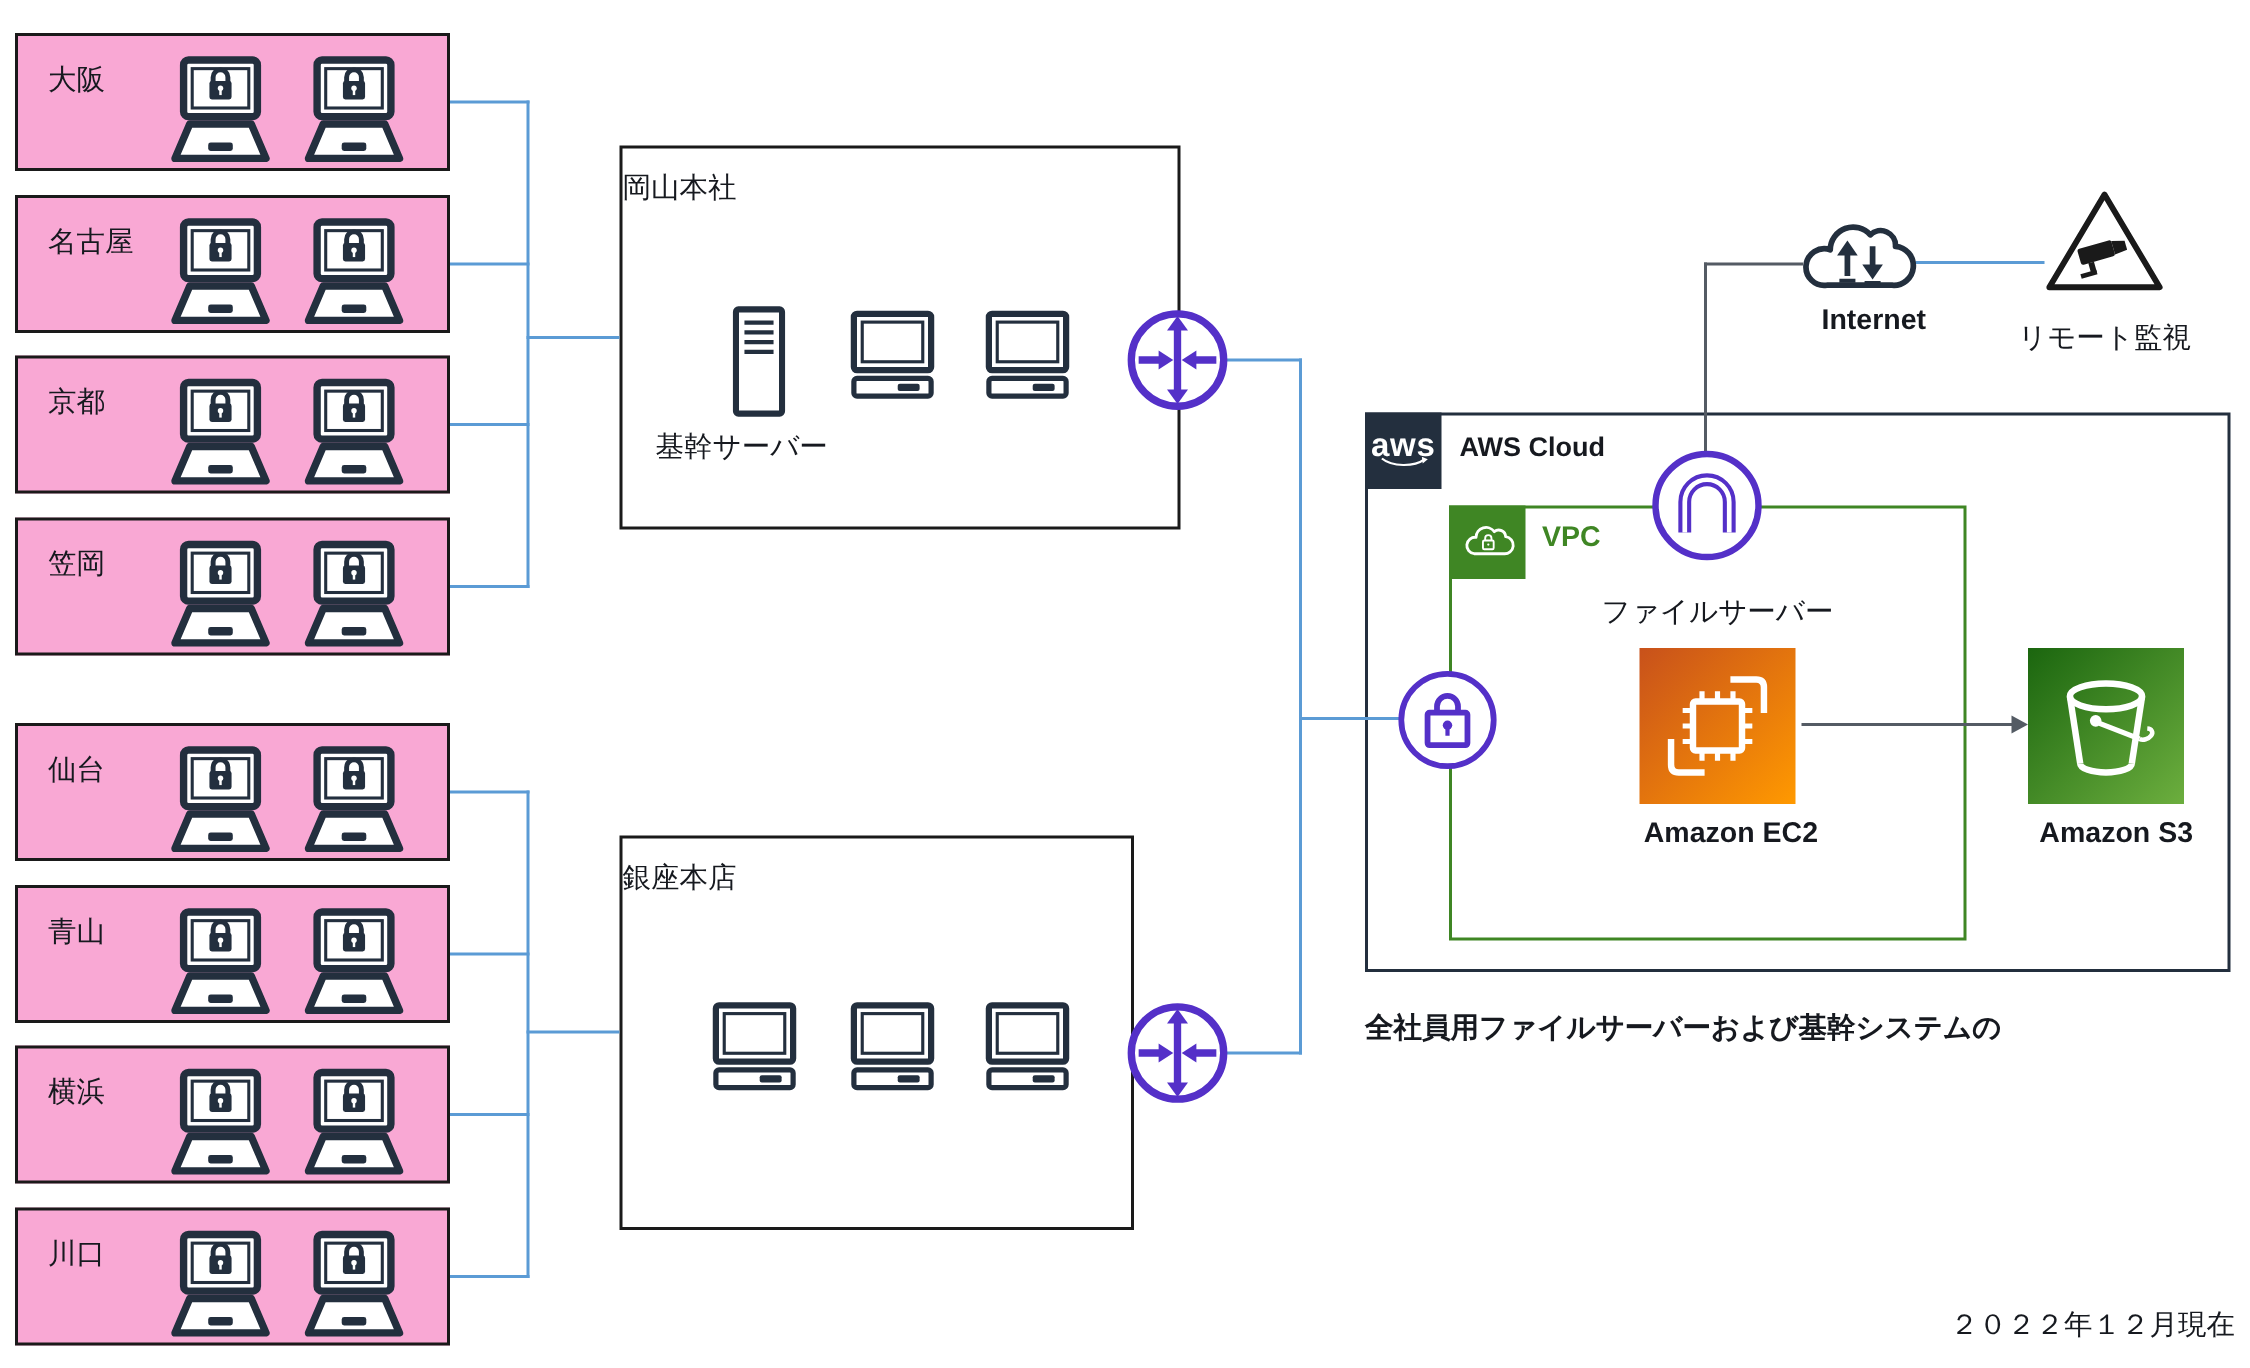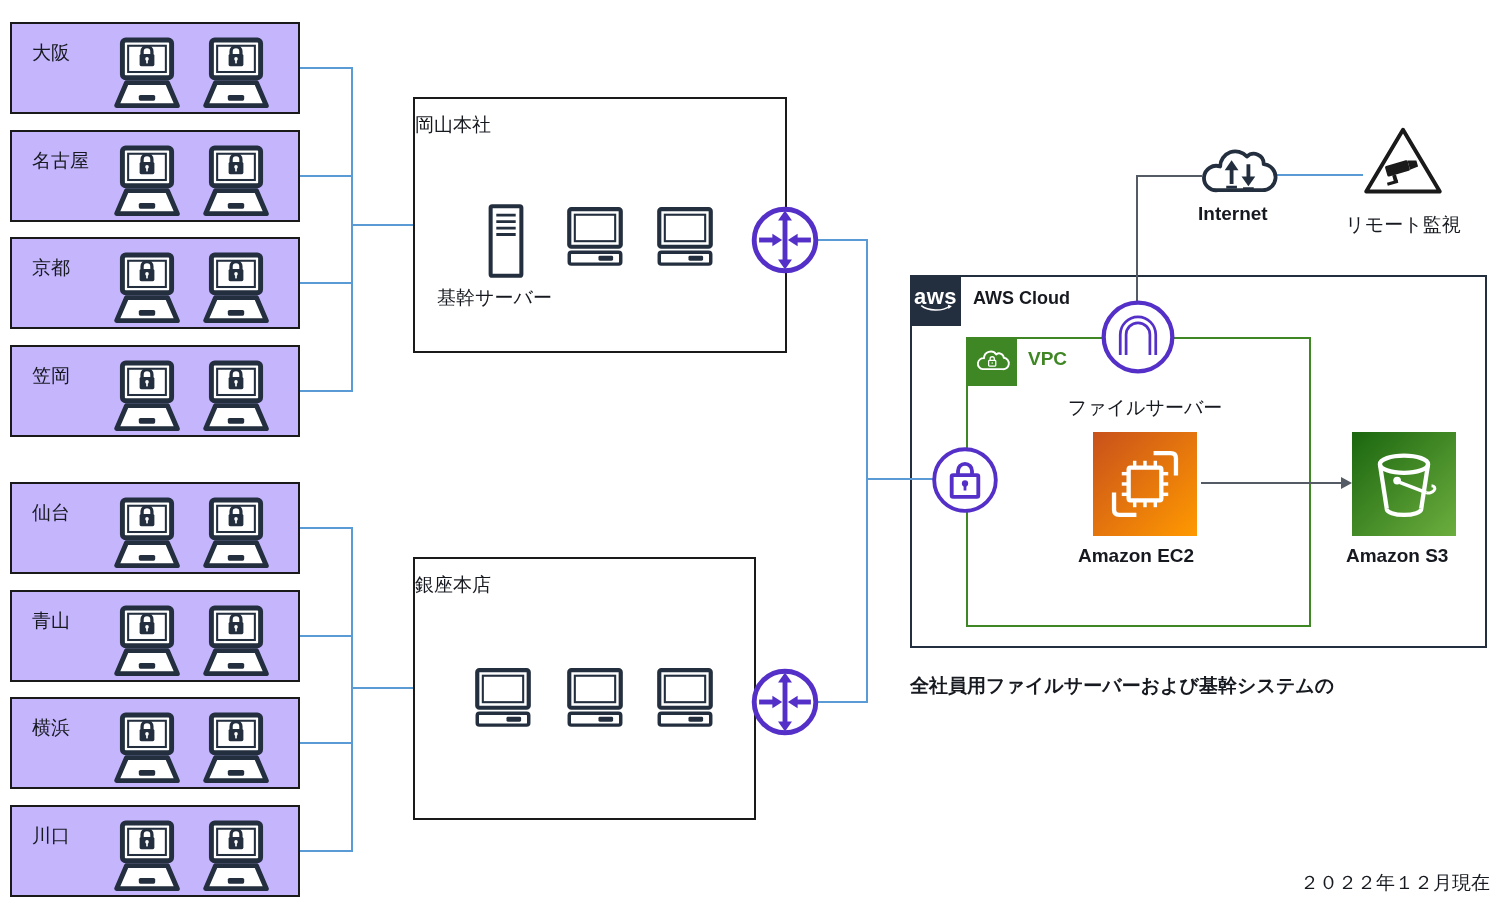--- a/index.html
+++ b/index.html
@@ -1,21 +1,21 @@
 <!DOCTYPE html>
 <html><head>
 <meta charset="utf-8">
 <style>
   * { margin:0; padding:0; box-sizing:border-box; }
   body { background:#fff; font-family:"Liberation Sans","DejaVu Sans",sans-serif; color:#16191F; }
   .canvas { position:relative; width:1500px; height:912px; background:#fff; overflow:hidden; }
   .abs { position:absolute; }
 
   
-  .office { position:absolute; width:290px; height:92px; border:2px solid #1a1a1a; background:#c4b5fd;padding-left:30px; }
+  .office { position:absolute; width:290px; height:92px; border:2px solid #1a1a1a; background:#f9a8d4;padding-left:30px; }
   .office-label { position:absolute; left:20px; top:16px; font-size:19px; }
   .laptop { position:absolute; width:82px; height:74px; top:11px; }
   .lap-a { left:94px; } .lap-b { left:183px; }
 
   .site-box { position:absolute; border:2px solid #1a1a1a; background:#fff; }
   .site-title { position:absolute; top:13px; left:0; width:100%; text-align:left; font-size:19px; }
 
   .aws-box { position:absolute; left:910px; top:275px; width:577px; height:373px; border:2px solid #232F3E; background:#fff; }
   .vpc-box { position:absolute; left:966px; top:337px; width:345px; height:290px; border:2px solid #3F8624; background:#fff; }
   .aws-badge { position:absolute; left:910px; top:275px; width:51px; height:51px; background:#232F3E; display:flex; flex-direction:column; align-items:center; justify-content:center; }
@@ -27,21 +27,21 @@
   .blue { background:#5B9BD5; }
   .gray { background:#545B64; }
   .arrow-head-right { position:absolute; width:0; height:0; border-top:6px solid transparent; border-bottom:6px solid transparent; border-left:11px solid #545B64; }
 
   
   .tile { position:absolute; width:104px; height:104px; display:flex; align-items:center; justify-content:center; }
   .tile-ec2 { background:linear-gradient(135deg,#C8511B 0%,#FF9900 100%); }
   .tile-s3 { background:linear-gradient(135deg,#1B660F 0%,#6CAE3E 100%); }
   .tile svg { width:86px; height:86px; }
 
-  .caption { position:absolute; font-size:19px; font-weight:600; text-align:left; color:#16191F; }
+  .caption { position:absolute; font-size:19px; font-weight:600; text-align:right; color:#16191F; }
   .jp { position:absolute; font-size:19px; font-weight:400; color:#16191F; }
   .jp-center { text-align:center; }
 
   .icon-navy { color:#232F3E; }
   .icon-purple { color:#5430C8; }
   .icon-black { color:#1a1a1a; }
   .green-text { color:#3F8624; }
 
   .note { position:absolute; left:910px; top:672px; font-size:19px; line-height:28px;font-weight:bold; }
   .date-note { position:absolute; left:1230px; top:870px; width:260px; text-align:right; font-size:19px; }

